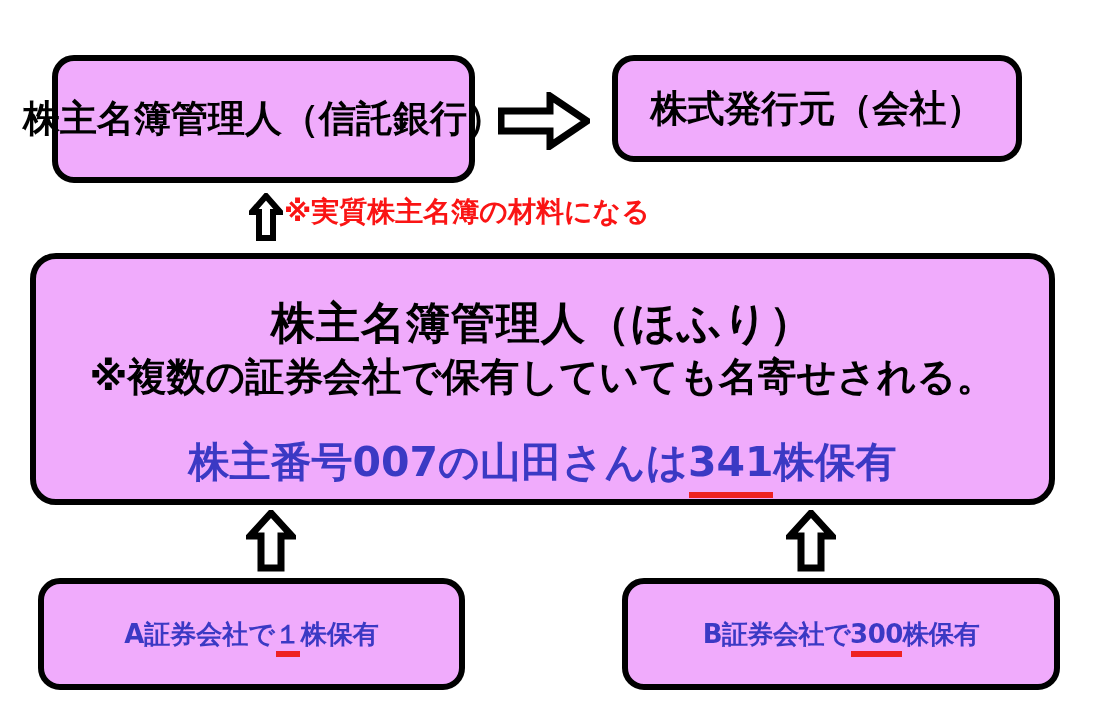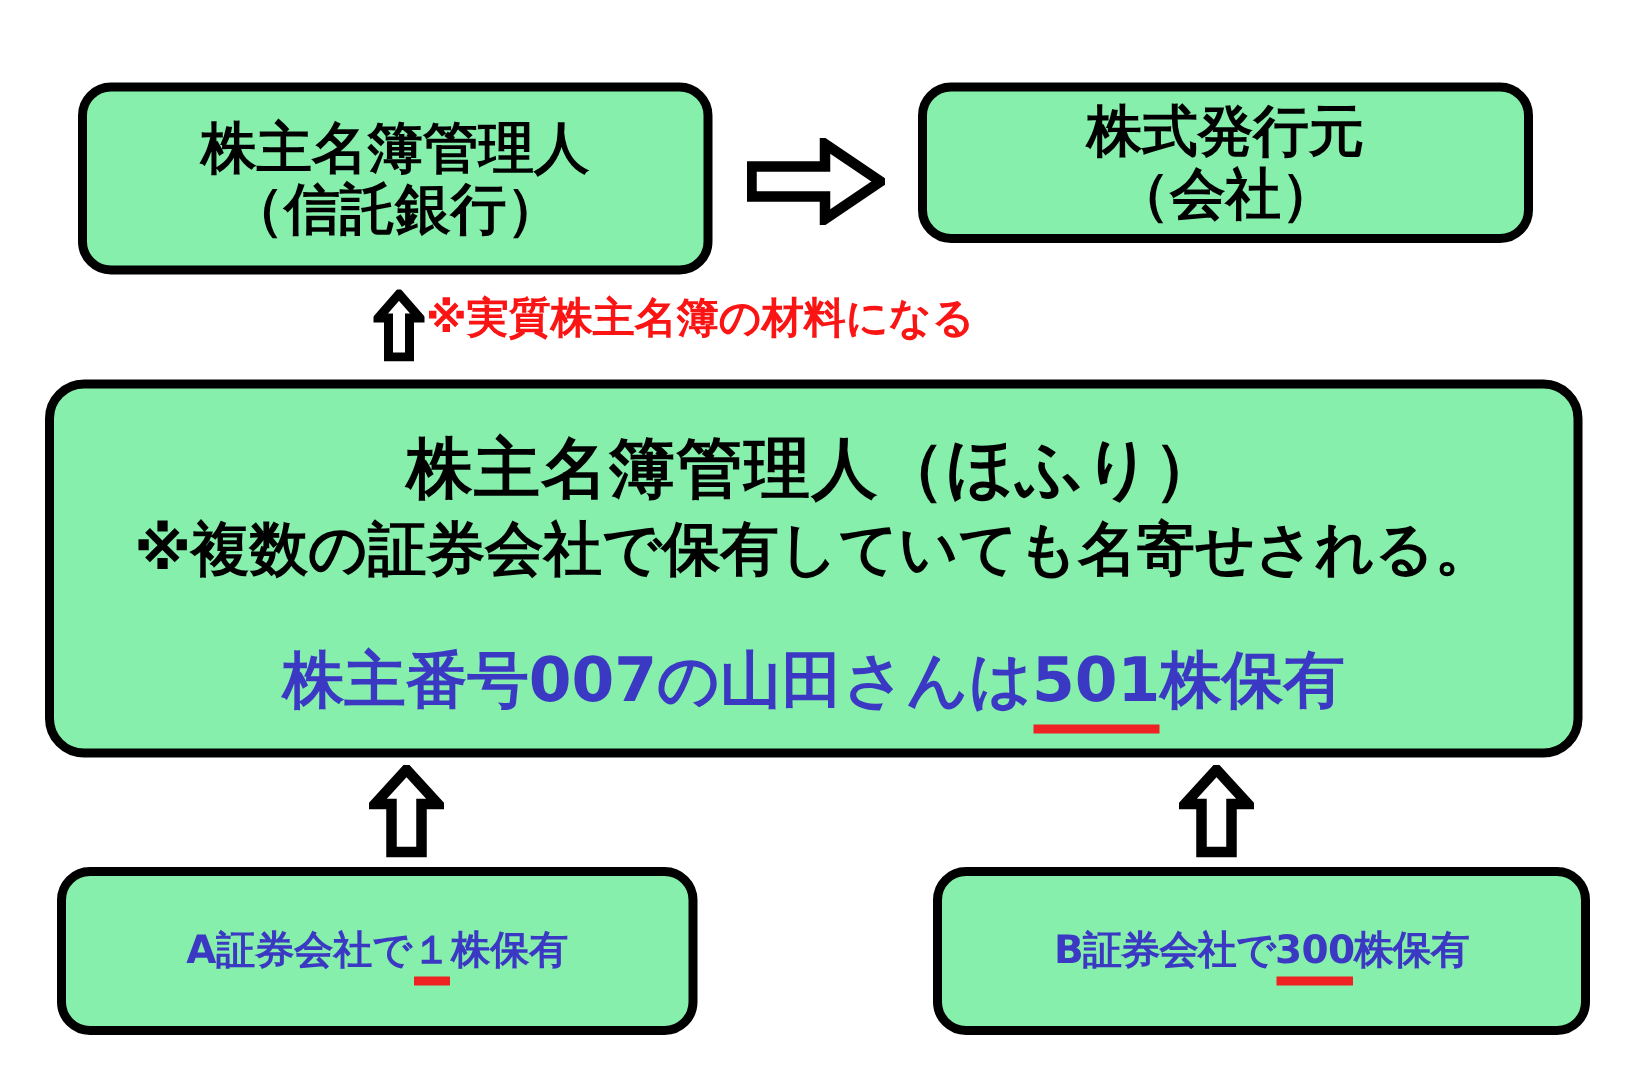--- a/index.html
+++ b/index.html
@@ -19,25 +19,25 @@
     left: 0;
     top: 0;
     width: 1099px;
     height: 718px;
   }
 
   
   .box {
     position: absolute;
     box-sizing: border-box;
-    background: #86efac;
+    background: #f0abfc;
     border: 6px solid #000000;
     border-radius: 22px;
     display: flex;
-    flex-direction: column;
+    flex-direction: row;
     align-items: center;
     justify-content: center;
   }
 
   .box-top-left  { left: 52px;  top: 55px;  width: 423px; height: 128px; }
   .box-top-right { left: 612px; top: 55px;  width: 410px; height: 107px; }
   .box-center    { left: 30px;  top: 253px; width: 1025px; height: 252px;
                    border-radius: 26px; justify-content: flex-start; }
   .box-bot-left  { left: 38px;  top: 578px; width: 427px; height: 112px; }
   .box-bot-right { left: 622px; top: 578px; width: 438px; height: 112px; }
@@ -159,21 +159,21 @@
     <svg viewBox="0 0 34 48" width="34" height="48" xmlns="http://www.w3.org/2000/svg">
       <polygon points="17,3 31,19 24,19 24,45 10,45 10,19 3,19" fill="#ffffff" stroke="#000000" stroke-width="6" stroke-linejoin="miter"></polygon>
     </svg>
   </div>
   <div class="red-note">※実質株主名簿の材料になる</div>
 
   <div class="box box-center">
     <div class="center-inner">
       <div class="center-title">株主名簿管理人（ほふり）</div>
       <div class="center-note">※複数の証券会社で保有していても名寄せされる。</div>
-      <div class="center-blue"><span>株主番号007の山田さんは</span><span class="redline">501</span><span>株保有</span></div>
+      <div class="center-blue"><span>株主番号007の山田さんは</span><span class="redline">341</span><span>株保有</span></div>
     </div>
   </div>
 
   <div class="arrow arrow-up-left">
     <svg viewBox="0 0 50 62" width="50" height="62" xmlns="http://www.w3.org/2000/svg">
       <polygon points="25,3 46,26 35,26 35,58 15,58 15,26 4,26" fill="#ffffff" stroke="#000000" stroke-width="7" stroke-linejoin="miter"></polygon>
     </svg>
   </div>
   <div class="arrow arrow-up-right">
     <svg viewBox="0 0 50 62" width="50" height="62" xmlns="http://www.w3.org/2000/svg">

